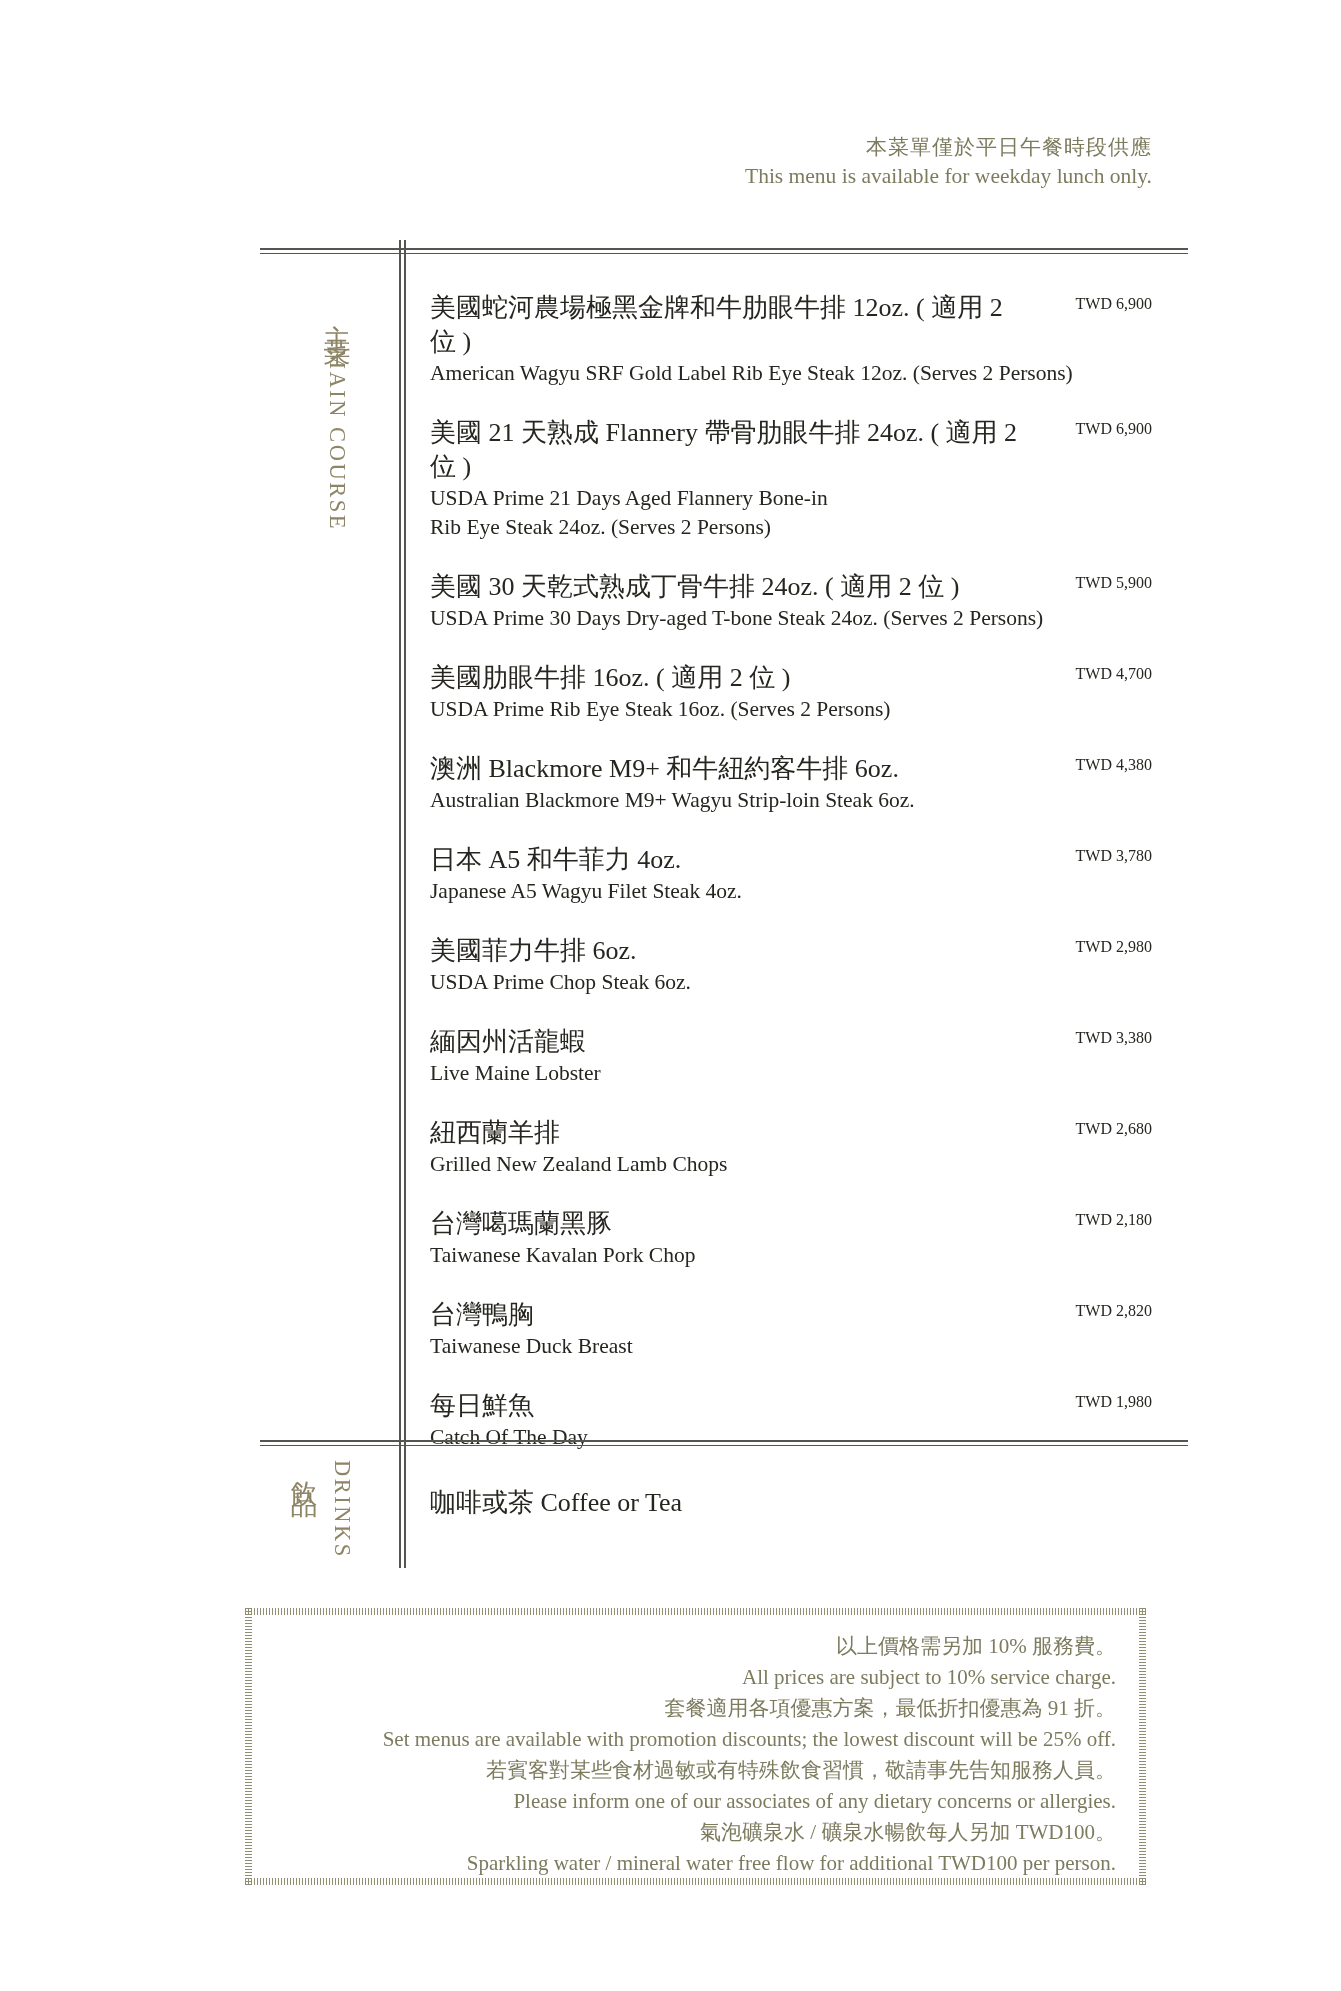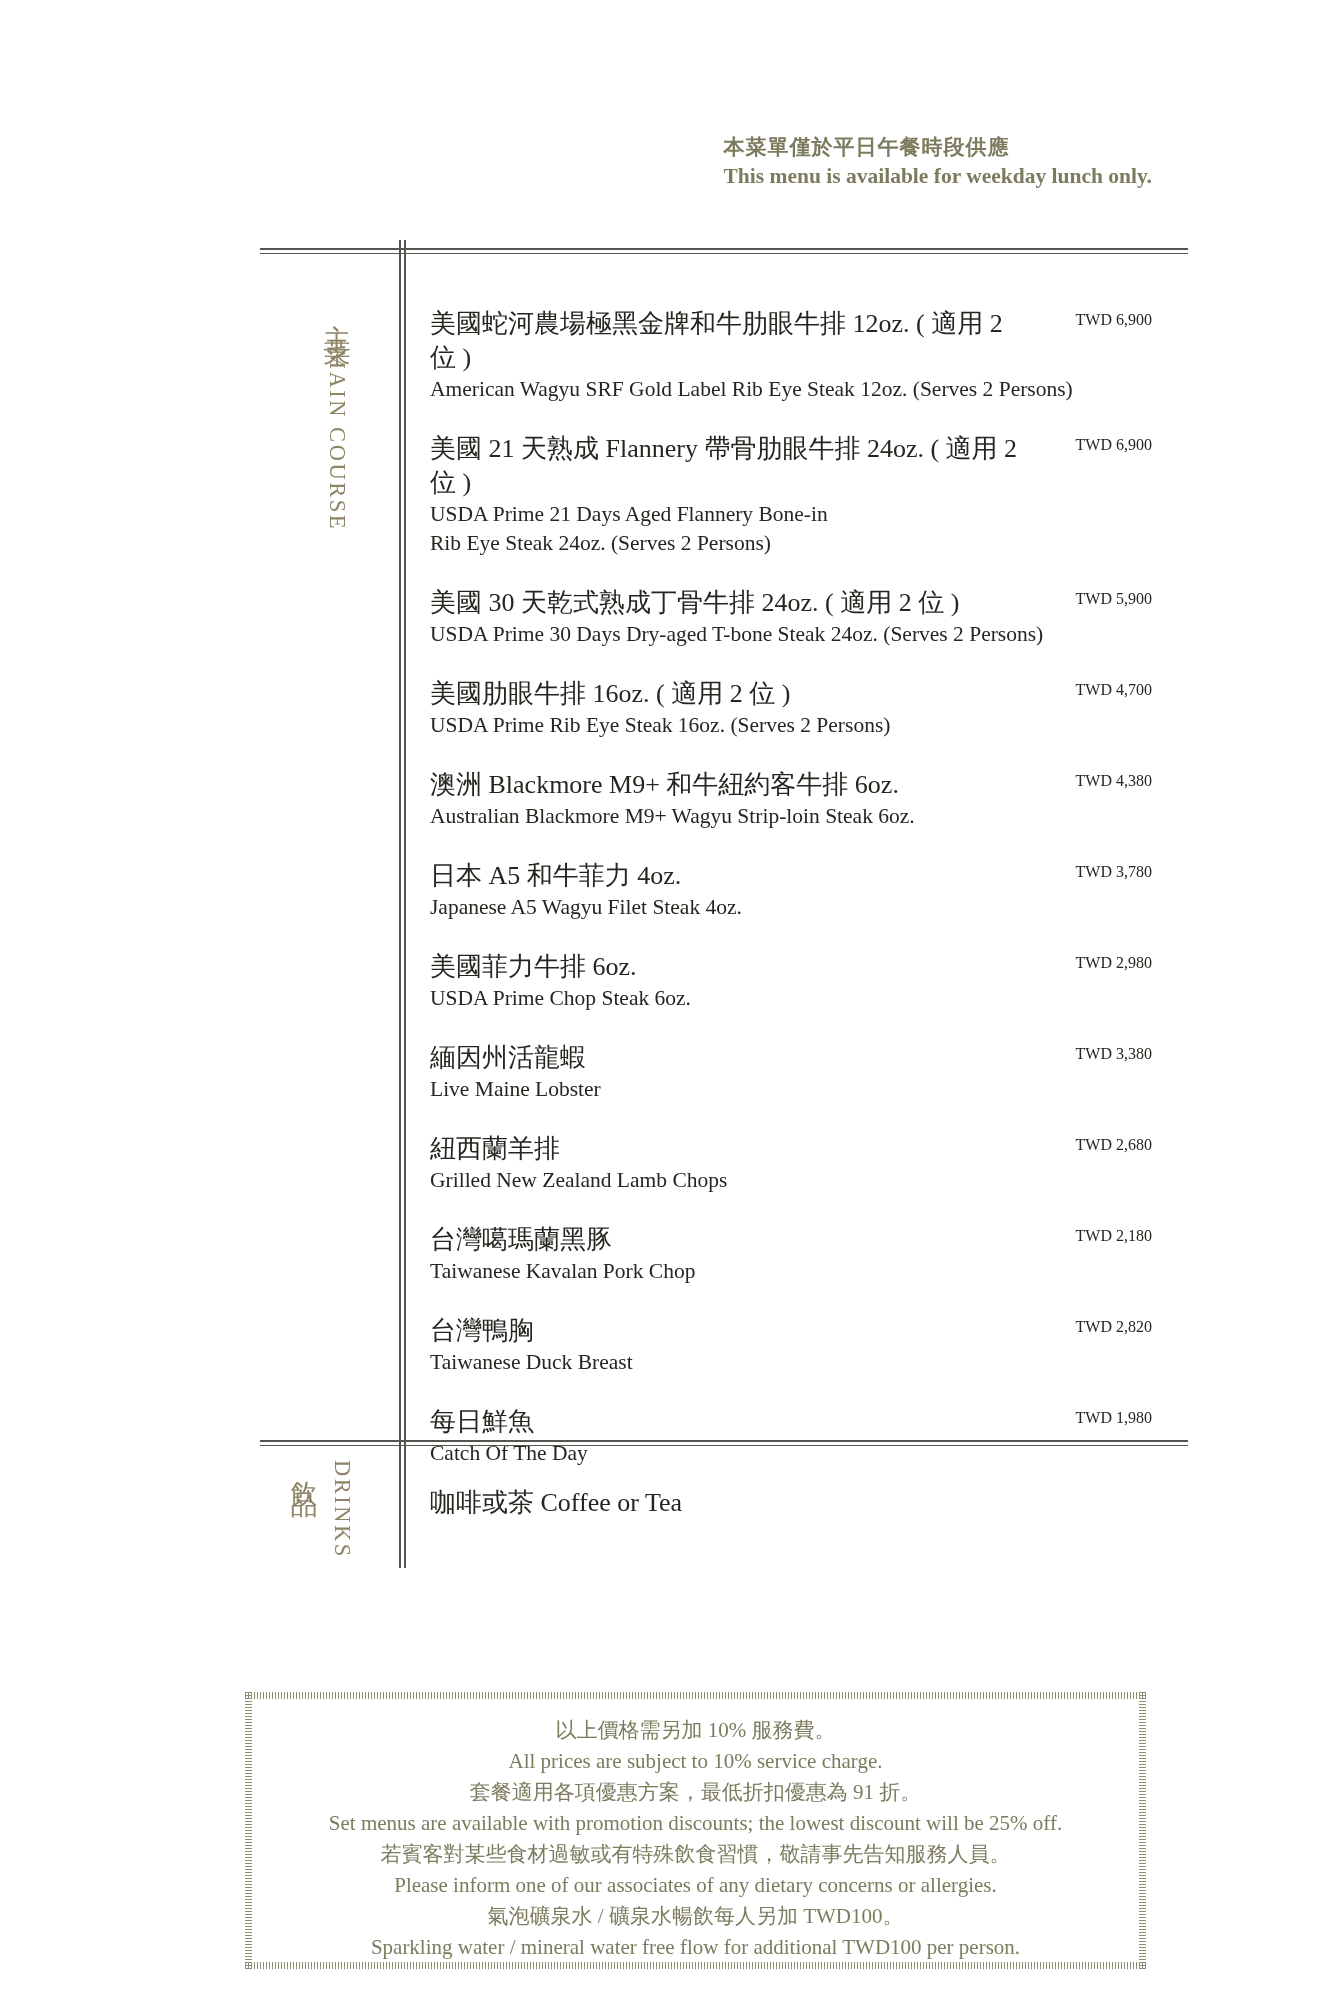--- a/index.html
+++ b/index.html
@@ -16,21 +16,21 @@
     width:1341px;height:1991px;
     background:var(--paper);
     font-family:"Liberation Serif","DejaVu Serif",serif;
     margin:0 auto;
     overflow:hidden;
   }
 
   
   .avail{
     position:absolute;top:132px;right:189px;
-    text-align:left;color:var(--accent);font-weight:bold;
+    text-align:right;color:var(--accent);
   }
   .avail .zh-line{font-size:21px;line-height:30px;letter-spacing:1px;}
   .avail .en-line{font-size:21.5px;line-height:28px;}
 
   
   .hrule{
     position:absolute;left:260px;width:928px;height:6px;
     border-top:2px solid var(--rule);
     border-bottom:1px solid var(--rule);
     box-sizing:border-box;
@@ -57,39 +57,39 @@
 
   .drinks-label{
     position:absolute;left:286px;top:1460px;
     display:flex;flex-direction:row;gap:7px;
     color:var(--tan);
   }
   .drinks-label .zh{writing-mode:vertical-rl;text-orientation:mixed;font-size:27px;letter-spacing:11px;}
   .drinks-label .en{writing-mode:vertical-rl;text-orientation:mixed;font-size:22.5px;letter-spacing:2.5px;}
 
   
-  .items{position:absolute;left:430px;top:291px;width:722px;margin-top:16px;}
+  .items{position:absolute;left:430px;top:291px;width:722px;}
   .item{position:relative;margin-bottom:28px;}
   .item .zh-name{font-size:26px;line-height:34px;color:var(--ink);padding-right:130px;}
   .item .en-names div{font-size:21.5px;line-height:29px;color:var(--ink);}
   .item .price{
     position:absolute;right:0;top:4px;
     font-size:16px;color:var(--ink);white-space:nowrap;
   }
 
   .drink-item{
     position:absolute;left:430px;top:1486px;
     font-size:26px;line-height:34px;color:var(--ink);
   }
 
   
   .notes{
-    position:absolute;left:245px;top:1692px;width:901px;height:277px;
+    position:absolute;left:245px;top:1608px;width:901px;height:277px;
     box-sizing:border-box;padding:23px 30px 0 30px;
-    text-align:center;color:var(--accent);
+    text-align:right;color:var(--accent);
     background:
       repeating-linear-gradient(90deg, var(--hatch) 0 1px, transparent 1px 3px) top left / 100% 7px no-repeat,
       repeating-linear-gradient(90deg, var(--hatch) 0 1px, transparent 1px 3px) bottom left / 100% 7px no-repeat,
       repeating-linear-gradient(0deg, var(--hatch) 0 1px, transparent 1px 3px) top left / 7px 100% no-repeat,
       repeating-linear-gradient(0deg, var(--hatch) 0 1px, transparent 1px 3px) top right / 7px 100% no-repeat;
   }
   .notes .line{font-size:21px;line-height:31px;}
 </style>
 </head>
 <body>

